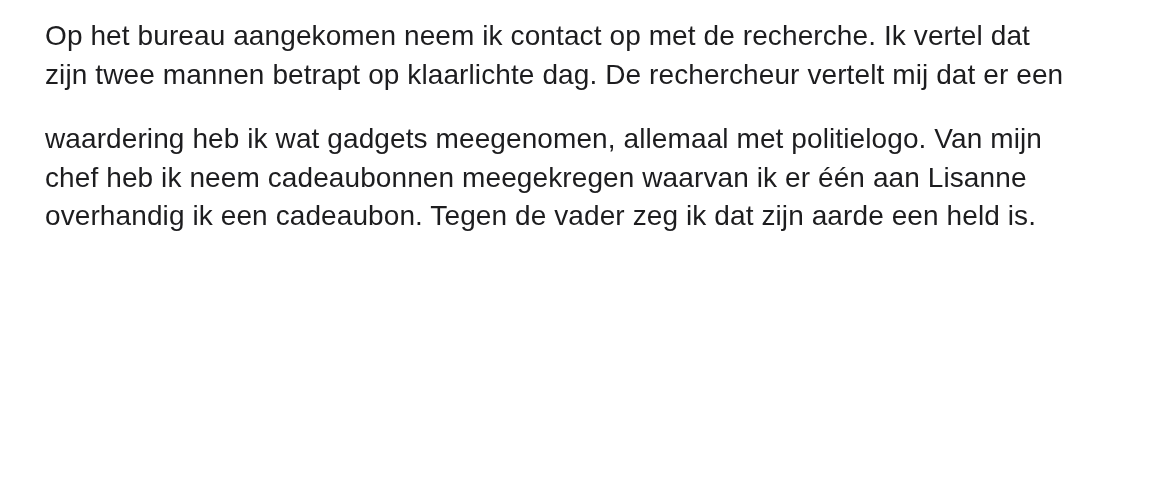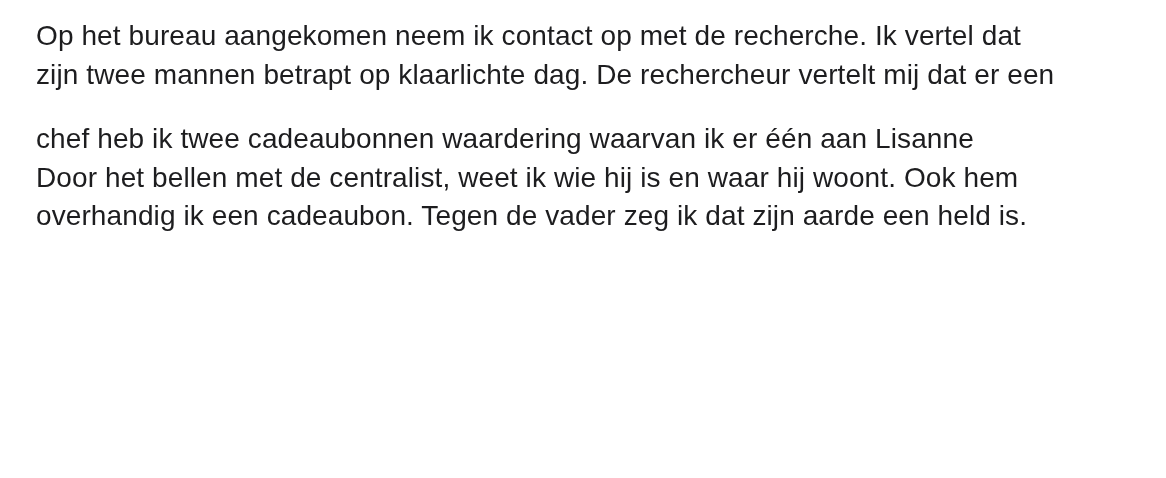--- a/index.html
+++ b/index.html
@@ -14,32 +14,32 @@
     font-family: "Liberation Sans", sans-serif;
   }
   .doc {
     padding: 17px 28px 0 29px;
     color: #1d1d1f;
     font-size: 28px;
     line-height: 38.5px;
     letter-spacing: 0.1px;
   }
   .para {
-    margin: 0 0 26px 7px;
+    margin: 0 0 26px 16px;
   }
   .line {
     white-space: nowrap;
   }
 </style>
 </head>
 <body>
 
 <div class="doc">
   <div class="para">
     <div class="line">Op het bureau aangekomen neem ik contact op met de recherche. Ik vertel dat</div>
     <div class="line">zijn twee mannen betrapt op klaarlichte dag. De rechercheur vertelt mij dat er een</div>
   </div>
   <div class="para">
-    <div class="line">chef heb ik twee cadeaubonnen waardering waarvan ik er één aan Lisanne</div>
-    <div class="line">Door het bellen met de centralist, weet ik wie hij is en waar hij woont. Ook hem</div>
+    <div class="line">waardering heb ik wat gadgets meegenomen, allemaal met politielogo. Van mijn</div>
+    <div class="line">chef heb ik neem cadeaubonnen meegekregen waarvan ik er één aan Lisanne</div>
     <div class="line">overhandig ik een cadeaubon. Tegen de vader zeg ik dat zijn aarde een held is.</div>
   </div>
 </div>
 
 </body></html>

